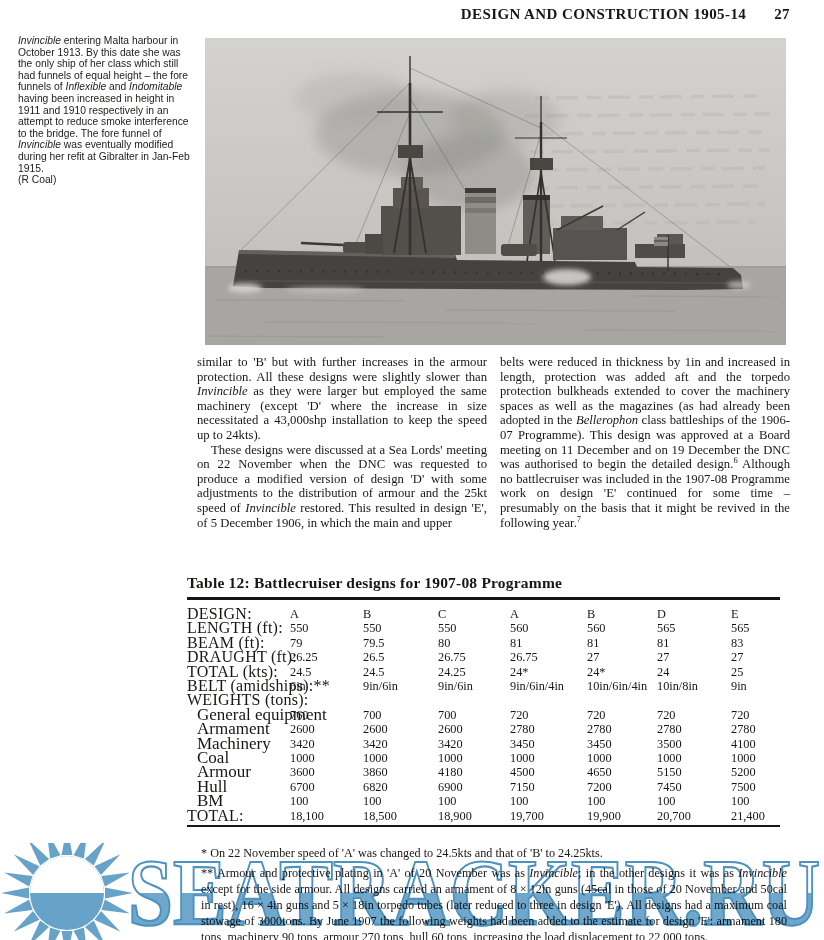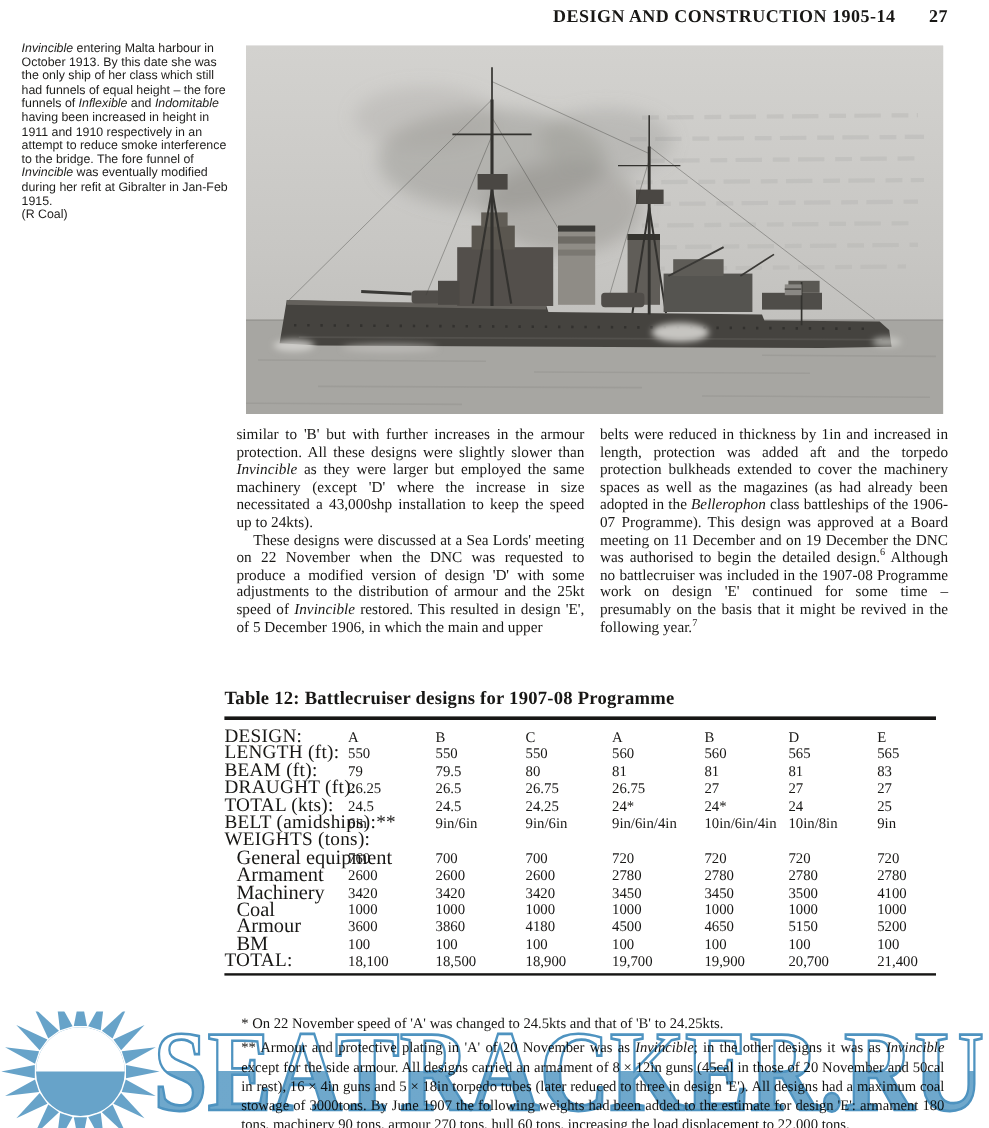--- a/index.html
+++ b/index.html
@@ -312,20 +312,30 @@
           <td class="lbl">Armour</td>
           <td>3600</td>
           <td>3860</td>
           <td>4180</td>
           <td>4500</td>
           <td>4650</td>
           <td>5150</td>
           <td>5200</td>
         </tr>
         <tr class="indent">
+          <td class="lbl">Hull</td>
+          <td>6700</td>
+          <td>6820</td>
+          <td>6900</td>
+          <td>7150</td>
+          <td>7200</td>
+          <td>7450</td>
+          <td>7500</td>
+        </tr>
+        <tr class="indent">
           <td class="lbl">BM</td>
           <td>100</td>
           <td>100</td>
           <td>100</td>
           <td>100</td>
           <td>100</td>
           <td>100</td>
           <td>100</td>
         </tr>
         <tr>

